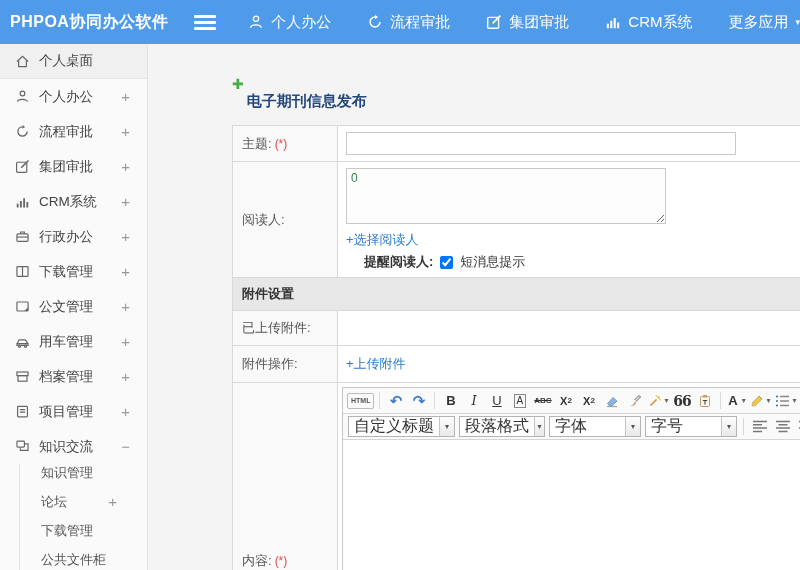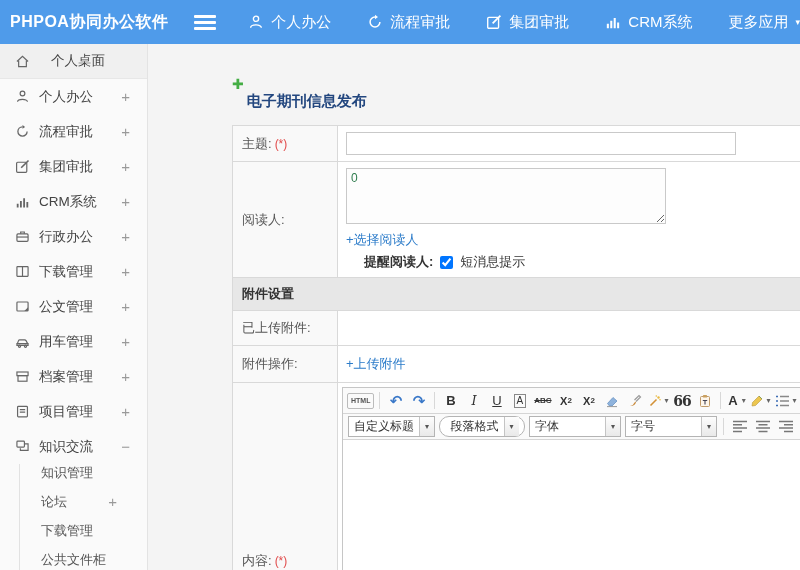--- a/index.html
+++ b/index.html
@@ -16,21 +16,21 @@
   .nav { display:flex; align-items:center; gap:36px; }
   .nav-item { display:flex; align-items:center; gap:7px; font-size:15px; cursor:pointer; white-space:nowrap; }
   .nav-item svg { display:block; }
   .caret { font-size:9px; line-height:1; }
 
   
   .sidebar { position:absolute; left:0; top:44px; width:148px; bottom:0;
     background:#fafafa; border-right:1px solid #e3e3e3; overflow:hidden; }
   .s-item { height:35px; display:flex; align-items:center; padding-left:15px;
     font-size:13.5px; color:#444; cursor:pointer; position:relative; }
-  .s-item.active { background:#f0f0f0; border-bottom:1px solid #e7e7e7;gap:12px; }
+  .s-item.active { background:#f0f0f0; border-bottom:1px solid #e7e7e7; }
   .s-item svg { margin-right:9px; flex:none; }
   .s-exp { position:absolute; right:17px; color:#999; font-size:15px; font-weight:400; }
   .s-sub { margin-left:19px; border-left:1px solid #e2e2e2; }
   .s-subitem { height:29px; display:flex; align-items:flex-start; padding-left:21px;
     font-size:13px; color:#555; cursor:pointer; position:relative; }
   .s-subitem .s-exp { right:30px; }
 
   
   .content { position:absolute; left:148px; top:44px; right:0; bottom:0;
     background:#f4f4f4; overflow:hidden; padding:13px 0 0 84px; }
@@ -82,21 +82,21 @@
   .b-fontbox span { border:1px solid #888; padding:0 2px; font-size:10px; line-height:12px; }
   .b-strike { font-size:8px; font-weight:bold; text-decoration:line-through; }
   .b-supsub { font-size:11px; font-weight:bold; }
   .b-supsub sup, .b-supsub sub { font-size:8px; }
   .b-quote { font-family:"DejaVu Serif",serif; font-weight:bold; font-size:14px; letter-spacing:-1px; }
   .b-fontcolor { font-weight:bold; font-size:13px; gap:2px; }
   .tbtn .caret2 { font-size:8px; color:#666; margin-left:2px; }
 
   .ddl { height:21px; display:inline-flex; align-items:stretch; border:1px solid #b4b4b4;
     background:#fff; margin:0 2px; cursor:pointer; flex:none; }
-  .ddl .ddl-label { padding:0 5px; font-size:12px; color:#333; display:flex; align-items:center; }
+  .ddl .ddl-label { padding:0 5px; font-size:16px; color:#333; display:flex; align-items:center; }
   .ddl .ddl-arrow { width:15px; border-left:1px solid #c4c4c4; display:flex; align-items:center;
     justify-content:center; font-size:8px; color:#555; background:linear-gradient(#fdfdfd,#e9e9e9); }
   .ed-body { height:300px; background:#fff; cursor:text; }
 
   svg { flex:none; }
 </style>
 </head>
 <body>
 
 <div class="topbar">
@@ -403,21 +403,21 @@
             <span class="tbtn">
               
             </span>
           </div>
 
           <div class="tb tb2">
             <span class="ddl">
               <span class="ddl-label">自定义标题</span>
               <span class="ddl-arrow">▾</span>
             </span>
-            <span class="ddl" style="width:86px;justify-content:center;border-radius:10px;">
+            <span class="ddl" style="width:86px;justify-content:center;">
               <span class="ddl-label">段落格式</span>
               <span class="ddl-arrow">▾</span>
             </span>
             <span class="ddl" style="width:92px;justify-content:space-between;">
               <span class="ddl-label">字体</span>
               <span class="ddl-arrow">▾</span>
             </span>
             <span class="ddl" style="width:92px;justify-content:space-between;">
               <span class="ddl-label">字号</span>
               <span class="ddl-arrow">▾</span>

